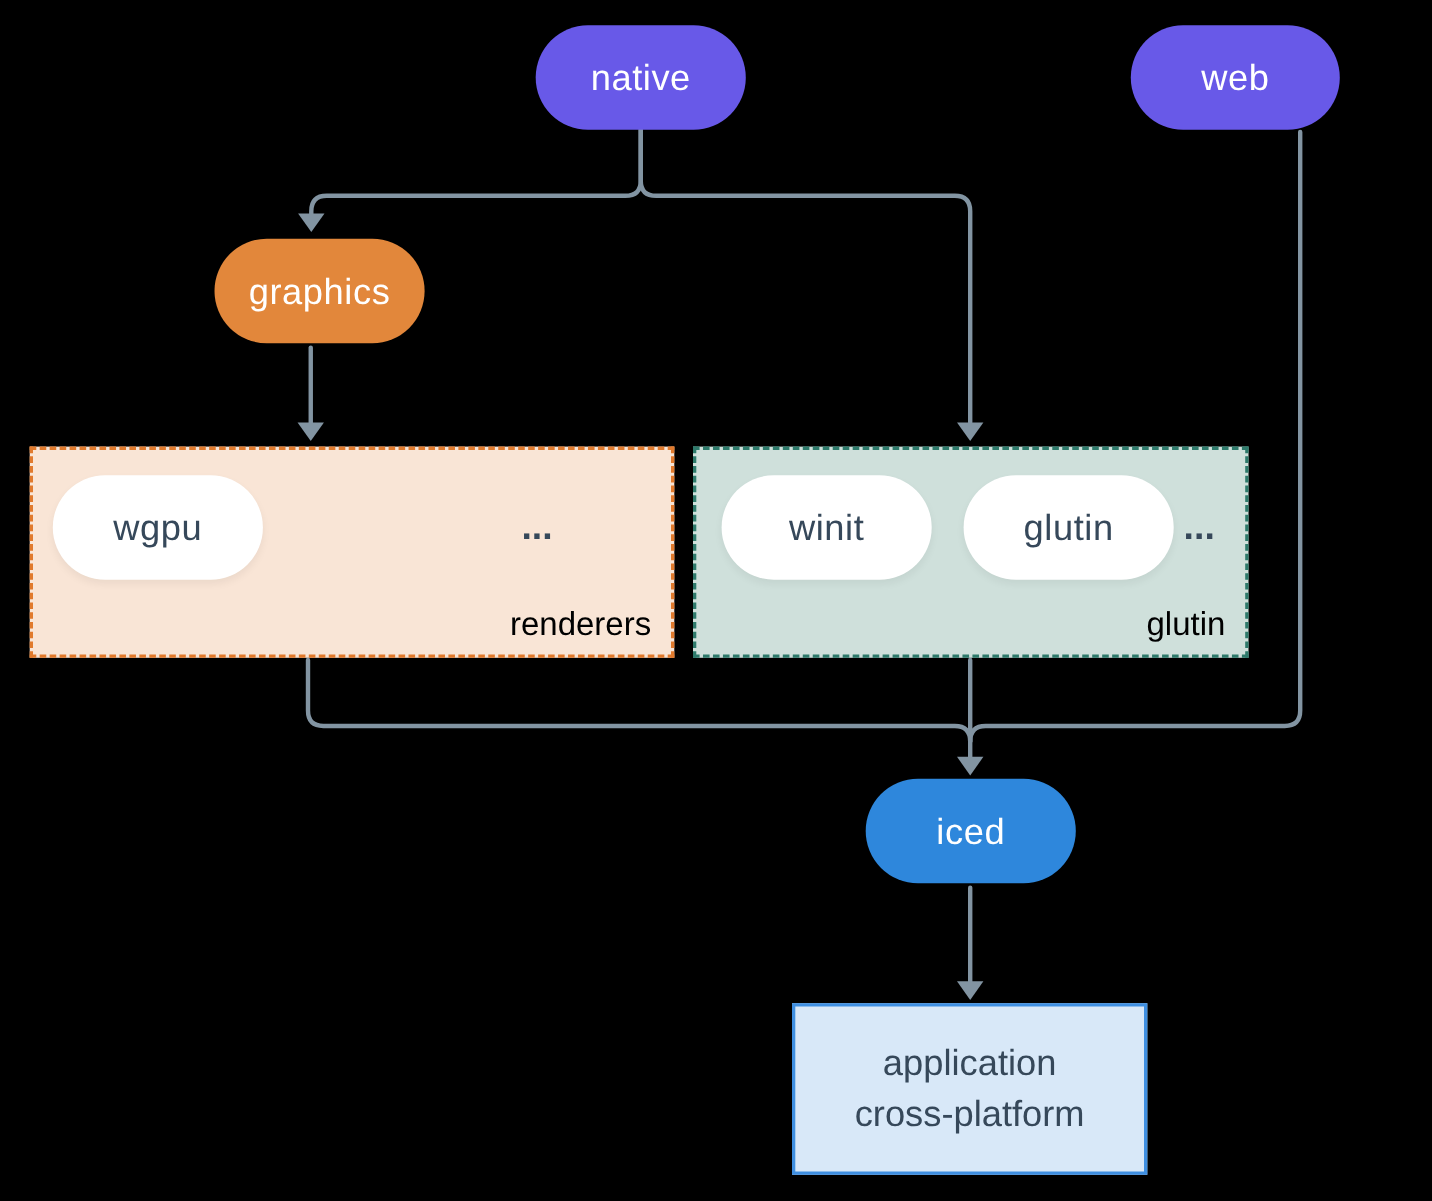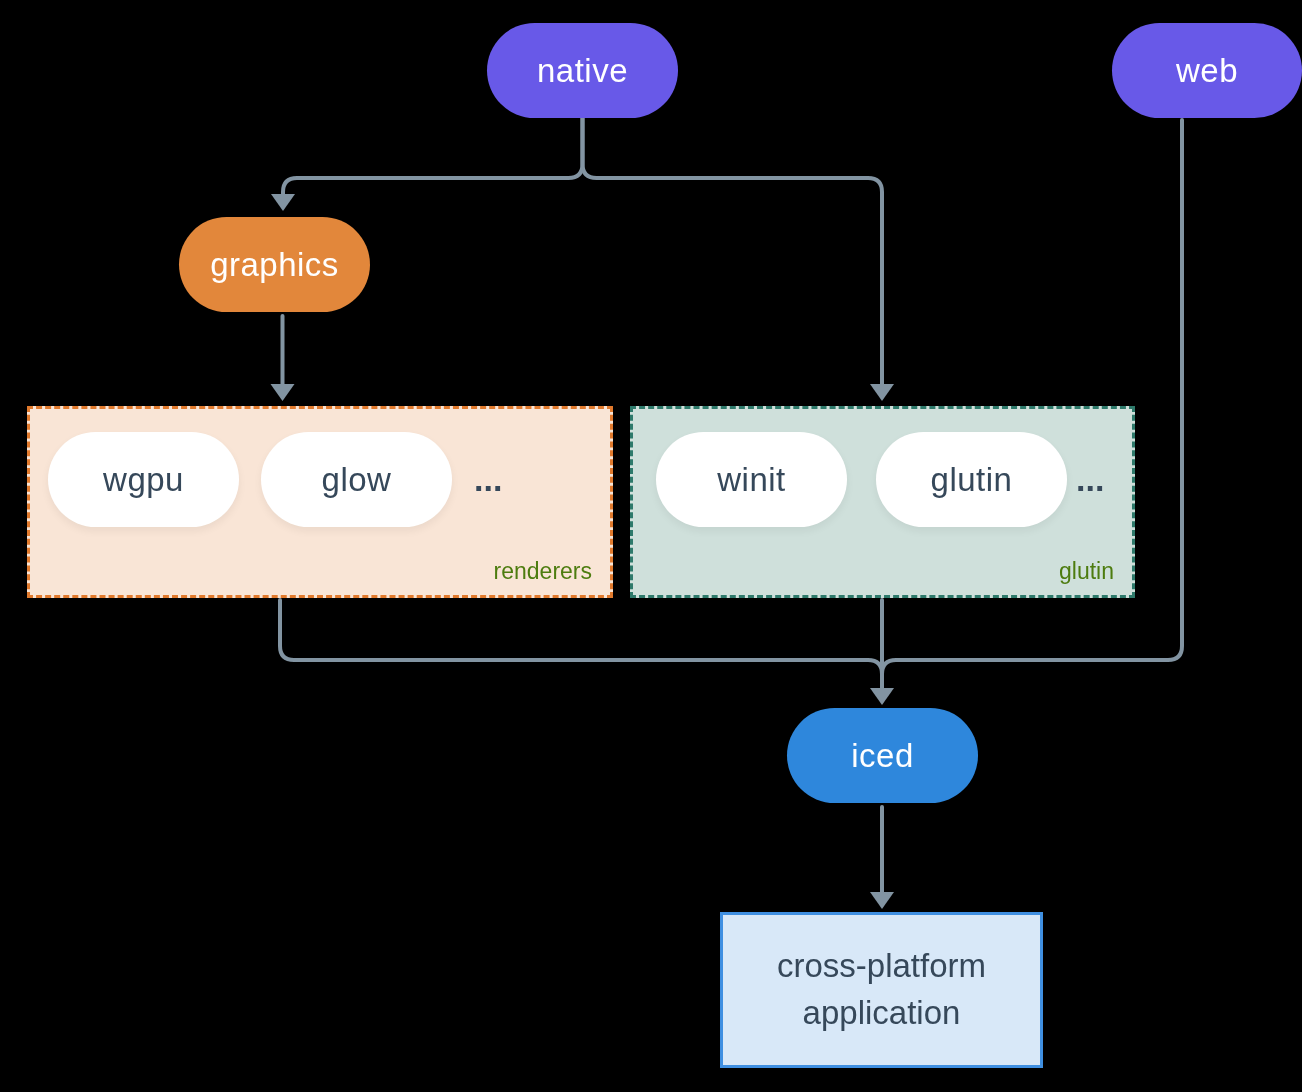--- a/index.html
+++ b/index.html
@@ -77,43 +77,43 @@
     display: flex;
     align-items: center;
     font-size: 34px;
     font-weight: bold;
     color: #36485A;
   }
   .group-box .group-label {
     position: absolute;
     right: 18px;
     bottom: 10px;
-    font-size: 23px;
-    color: #4d7c0f;
+    font-size: 30px;
+    color: #000000;
   }
   .app-box {
     position: absolute;
     left: 720px; top: 912px;
     width: 323px; height: 156px;
     box-sizing: border-box;
     background: #D8E8F8;
     border: 3px solid #3F8FE1;
     display: flex;
     flex-direction: column;
     align-items: center;
     justify-content: center;
     font-size: 33px;
     line-height: 1.42;
     color: #36485A;
     text-align: center;
   }
   
   .node-native   { left: 487px;  top: 23px;  width: 191px; height: 95px; }
-  .node-web      { left: 1112px; top: 23px;  width: 190px; height: 95px; }
-  .node-graphics { left: 179px;  top: 217px; width: 191px; height: 95px; }
+  .node-web      { left: 1028px; top: 23px;  width: 190px; height: 95px; }
+  .node-graphics { left: 195px;  top: 217px; width: 191px; height: 95px; }
   .node-iced     { left: 787px;  top: 708px; width: 191px; height: 95px; }
   .node-wgpu     { left: 18px;  top: 23px; }
   .node-glow     { left: 231px; top: 23px; }
   .node-winit    { left: 23px;  top: 23px; }
   .node-glutin   { left: 243px; top: 23px; justify-content: center; }
   .renderers .ellipsis { left: 444px; }
   .shells .ellipsis    { left: 443px; }
 </style>
 </head>
 <body>
@@ -149,40 +149,37 @@
     <span>web</span>
   </div>
   <div class="pill orange node-graphics">
     <span>graphics</span>
   </div>
 
   <div class="group-box renderers">
     <div class="pill white inner-pill node-wgpu">
       <span>wgpu</span>
     </div>
-    <div class="pill white inner-pill node-glow">
-      <span>glow</span>
-    </div>
     <div class="ellipsis">...</div>
     <div class="group-label">renderers</div>
   </div>
 
   <div class="group-box shells">
     <div class="pill white inner-pill node-winit">
       <span>winit</span>
     </div>
     <div class="pill white inner-pill node-glutin">
       <span>glutin</span>
     </div>
     <div class="ellipsis">...</div>
     <div class="group-label">glutin</div>
   </div>
 
   <div class="pill blue node-iced">
     <span>iced</span>
   </div>
 
   <div class="app-box">
+    <span>application</span>
     <span>cross-platform</span>
-    <span>application</span>
   </div>
 
 </div>
 
 </body></html>

